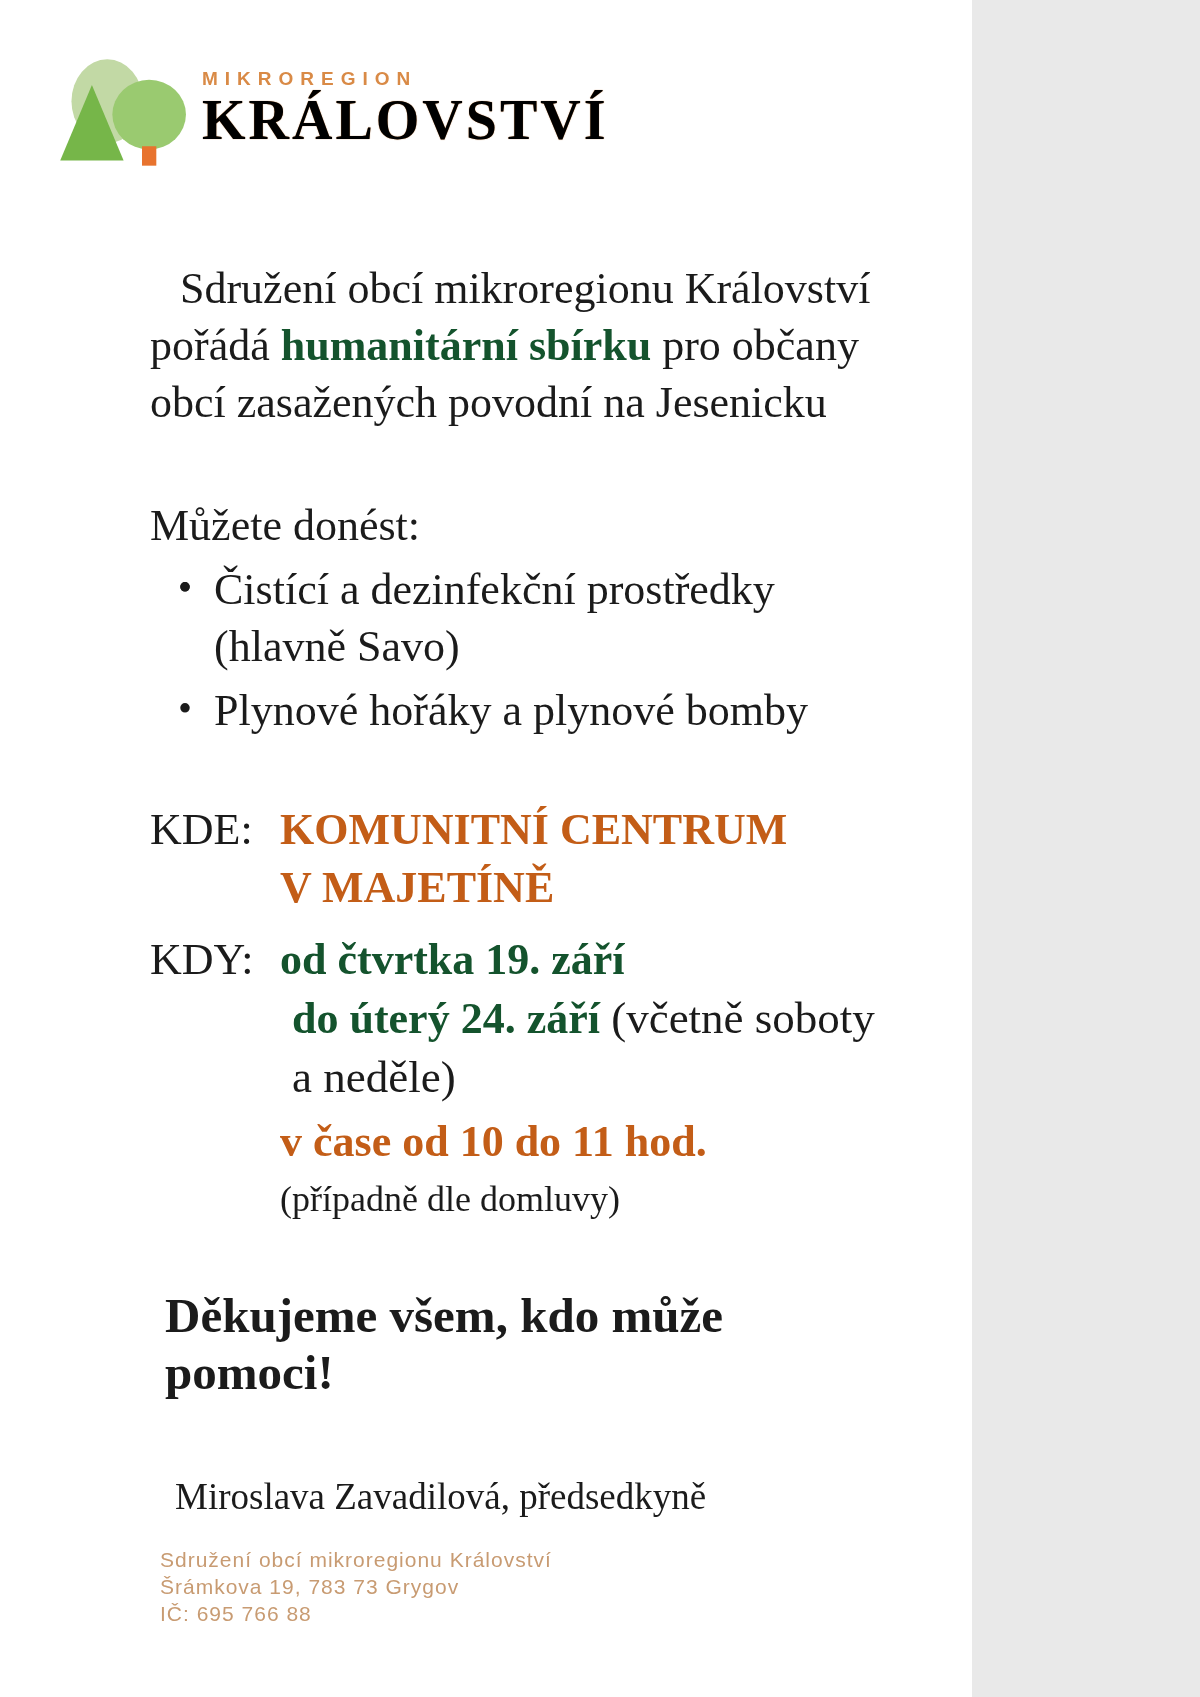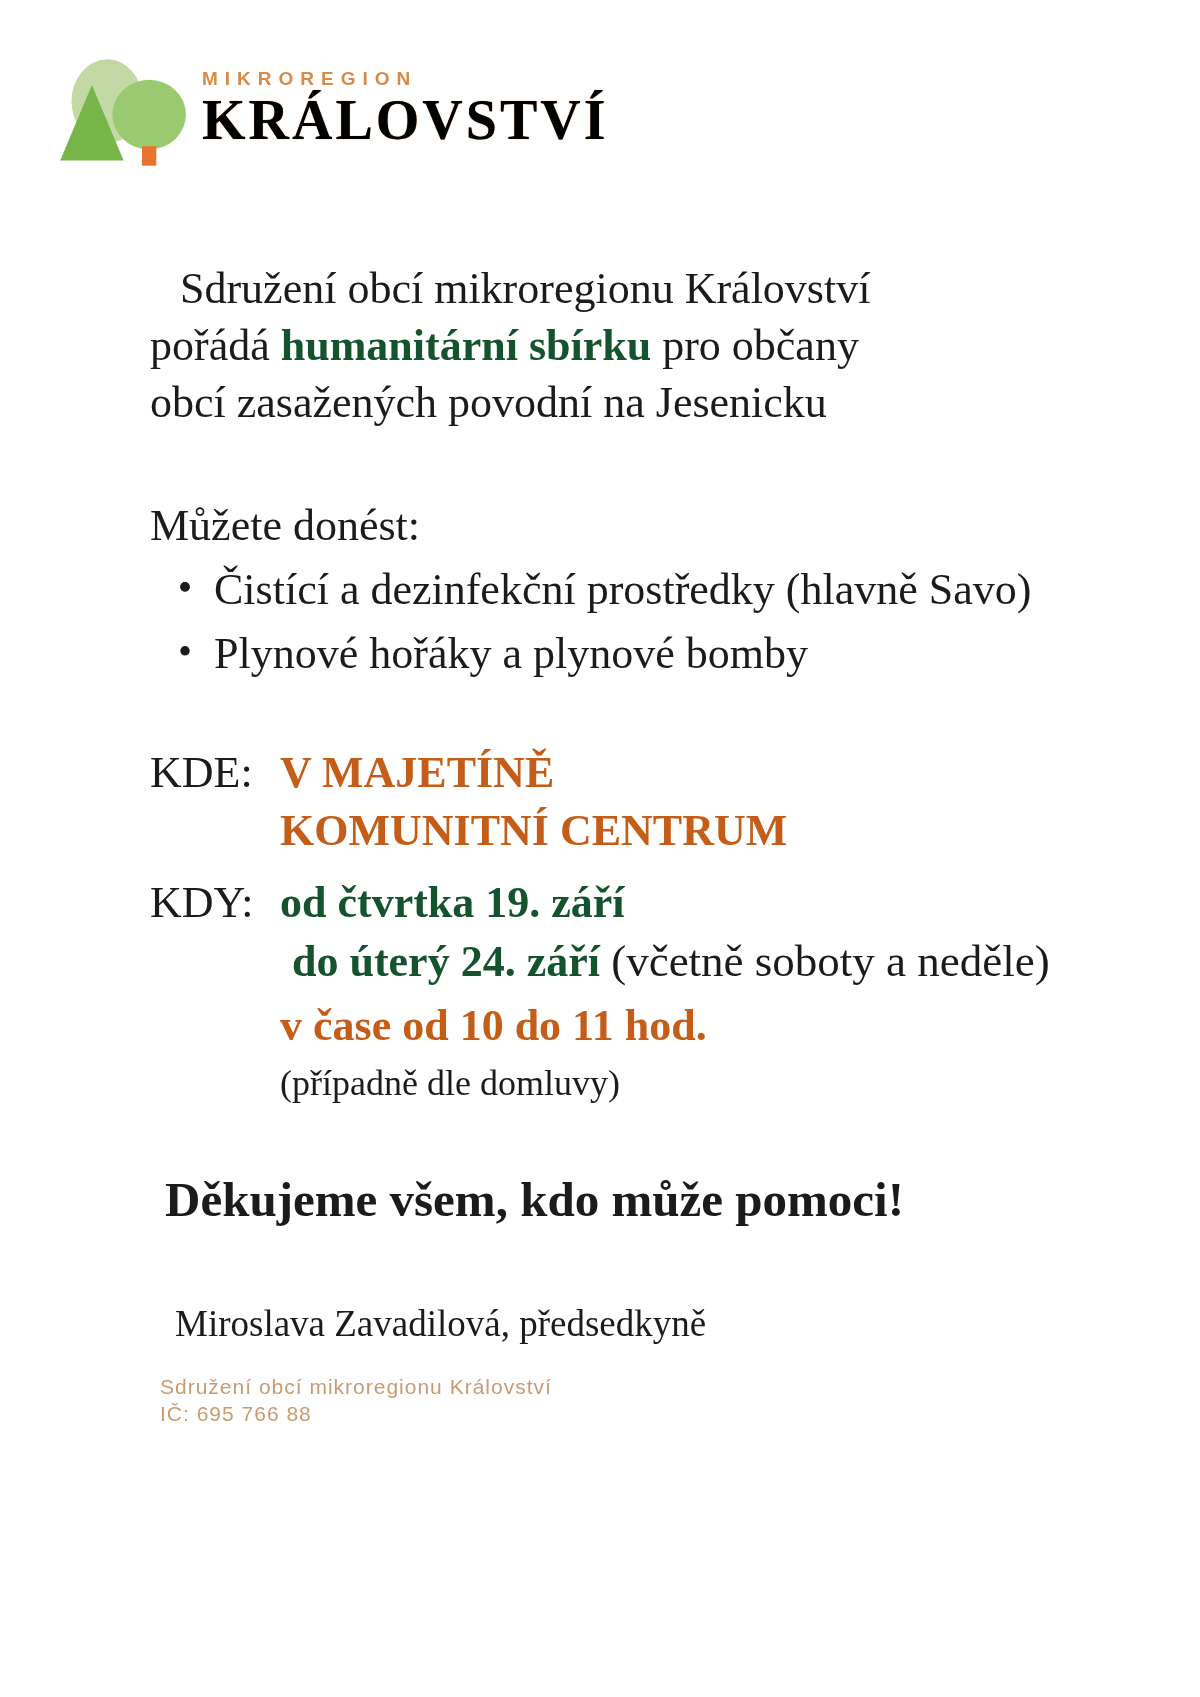--- a/index.html
+++ b/index.html
@@ -1,17 +1,17 @@
 <!DOCTYPE html>
 <html><head>
 <meta charset="utf-8">
 <style>
   html,body{margin:0;padding:0;background:#e9e9e9;}
   .page{
-    width:1200px;height:1697px;background:#ffffff;box-sizing:border-box;
+    width:972px;height:1697px;background:#ffffff;box-sizing:border-box;
     padding:58px 80px 16px 150px;position:relative;
     font-family:"Liberation Serif","DejaVu Serif",serif;color:#1b1b1b;
     overflow:hidden;
   }
   
   .logo{display:flex;align-items:flex-start;margin-left:-100px;height:130px;}
   .logo-mark{width:138px;height:108px;flex:0 0 auto;}
   .logo-text{margin-left:14px;padding-top:10px;}
   .logo-tagline{
     font-family:"Liberation Sans","DejaVu Sans",sans-serif;
@@ -94,22 +94,22 @@
       <li>
         <span class="bullet">•</span>
         <span>Plynové hořáky a plynové bomby</span>
       </li>
     </ul>
   </section>
 
   <section class="kv where">
     <div class="kv-label">KDE:</div>
     <div class="kv-content">
+      <div class="orange-strong">KOMUNITNÍ CENTRUM</div>
       <div class="orange-strong">V MAJETÍNĚ</div>
-      <div class="orange-strong">KOMUNITNÍ CENTRUM</div>
     </div>
   </section>
 
   <section class="kv when">
     <div class="kv-label">KDY:</div>
     <div class="kv-content">
       <div class="green-strong">od čtvrtka 19. září</div>
       <div class="line-indent">
         <span class="green-strong">do úterý 24. září</span><span class="note"> (včetně soboty a neděle)</span>
       </div>
@@ -117,16 +117,17 @@
       <div class="small-line">(případně dle domluvy)</div>
     </div>
   </section>
 
   <div class="thanks">Děkujeme všem, kdo může pomoci!</div>
 
   <div class="contact-name">Miroslava Zavadilová, předsedkyně</div>
 
   <footer class="footer">
     <div>Sdružení obcí mikroregionu Království</div>
+    <div>Šrámkova 19, 783 73 Grygov</div>
     <div>IČ: 695 766 88</div>
   </footer>
 
 </div>
 
 </body></html>

